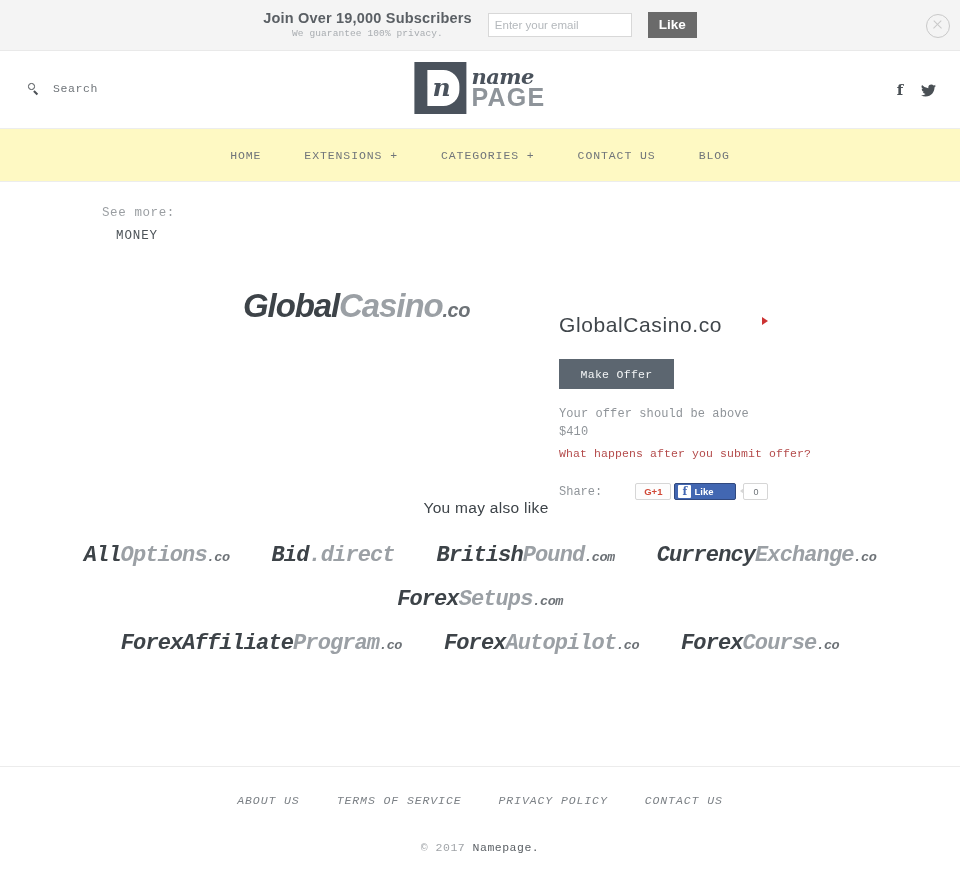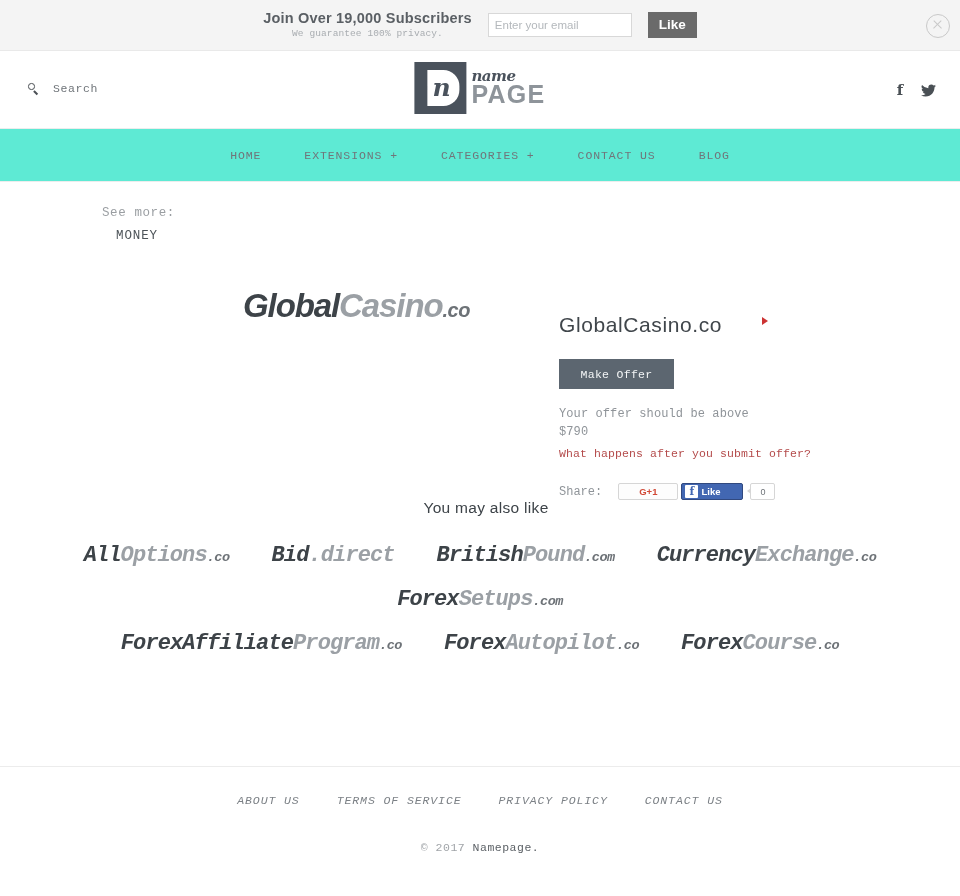--- a/index.html
+++ b/index.html
@@ -178,21 +178,21 @@
     font-weight: bold;
     font-size: 25px;
     color: #4a525c;
     line-height: 30px;
   }
   .logo-words { line-height: 1; }
   .logo-name {
     font-family: "DejaVu Serif", serif;
     font-style: italic;
     font-weight: bold;
-    font-size: 15px;
+    font-size: 21px;
     color: #4a525c;
     letter-spacing: -0.5px;
     display: block;
     margin-bottom: -2px;
   }
   .logo-page {
     font-family: "Liberation Sans", sans-serif;
     font-weight: bold;
     font-size: 25px;
     letter-spacing: 1.3px;
@@ -222,21 +222,21 @@
   }
 
   
   .main-nav {
     height: 52px;
     border-bottom: 1px solid #eceded;
     display: flex;
     align-items: center;
     justify-content: center;
     gap: 43px;
-    background: #5eead4;
+    background: #fef9c3;
   }
   .nav-item {
     font-family: "Liberation Mono", monospace;
     font-size: 11.5px;
     letter-spacing: .9px;
     color: #70757a;
     cursor: pointer;
     white-space: nowrap;
   }
 
@@ -347,29 +347,30 @@
     font-family: "Liberation Mono", monospace;
     font-size: 12px;
     color: #8f9499;
   }
   .share-buttons { display: flex; align-items: center; gap: 3px; }
   .gplus-button {
     display: inline-flex;
     align-items: center;
     justify-content: center;
     height: 15px;
-    padding: 0 20px;
+    padding: 0 8px;
     border: 1px solid #d6d6d6;
     border-radius: 2px;
     background: #fdfdfd;
     font-family: "Liberation Sans", sans-serif;
     font-size: 9.5px;
     font-weight: bold;
     color: #d14836;
     cursor: pointer;
+    margin-left: 17px;
   }
   .fb-like-button {
     display: inline-flex;
     align-items: center;
     height: 15px;
     background: #4267b2;
     border: 1px solid #31497f;
     border-radius: 2px;
     overflow: hidden;
     cursor: pointer;
@@ -551,21 +552,21 @@
   </div>
 
   <div class="hero">
     <div class="domain-wordmark">
       <span class="wm-a">Global</span><span class="wm-b">Casino</span><span class="wm-tld">.co</span>
     </div>
 
     <div class="offer-panel">
       <h1 class="offer-title">GlobalCasino.co</h1>
       <button class="make-offer-button">Make Offer</button>
-      <div class="offer-note">Your offer should be above $790</div>
+      <div class="offer-note">Your offer should be above $410</div>
       <div class="offer-arrow"></div>
       <a class="offer-link">What happens after you submit offer?</a>
 
       <div class="share-row">
         <span class="share-label">Share:</span>
         <span class="share-buttons">
           <span class="gplus-button">G+1</span>
           <span class="fb-like-button">
             <span class="fb-like-f">f</span>
             <span class="fb-like-text">Like</span>

